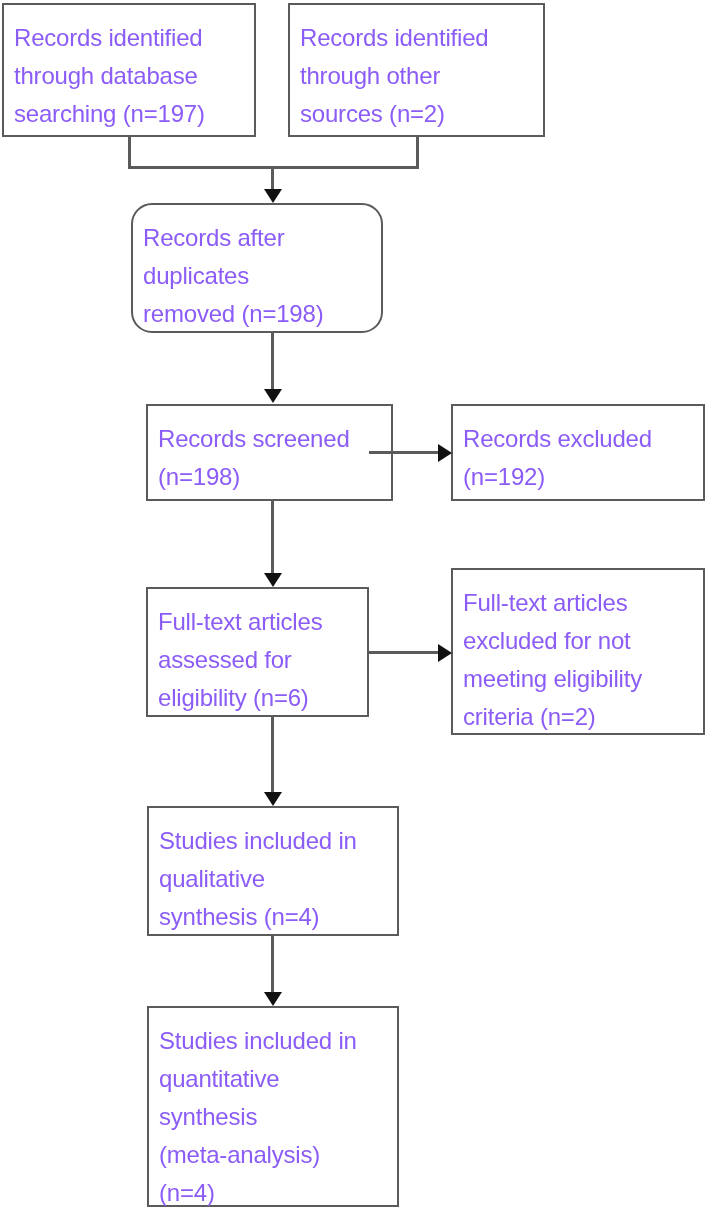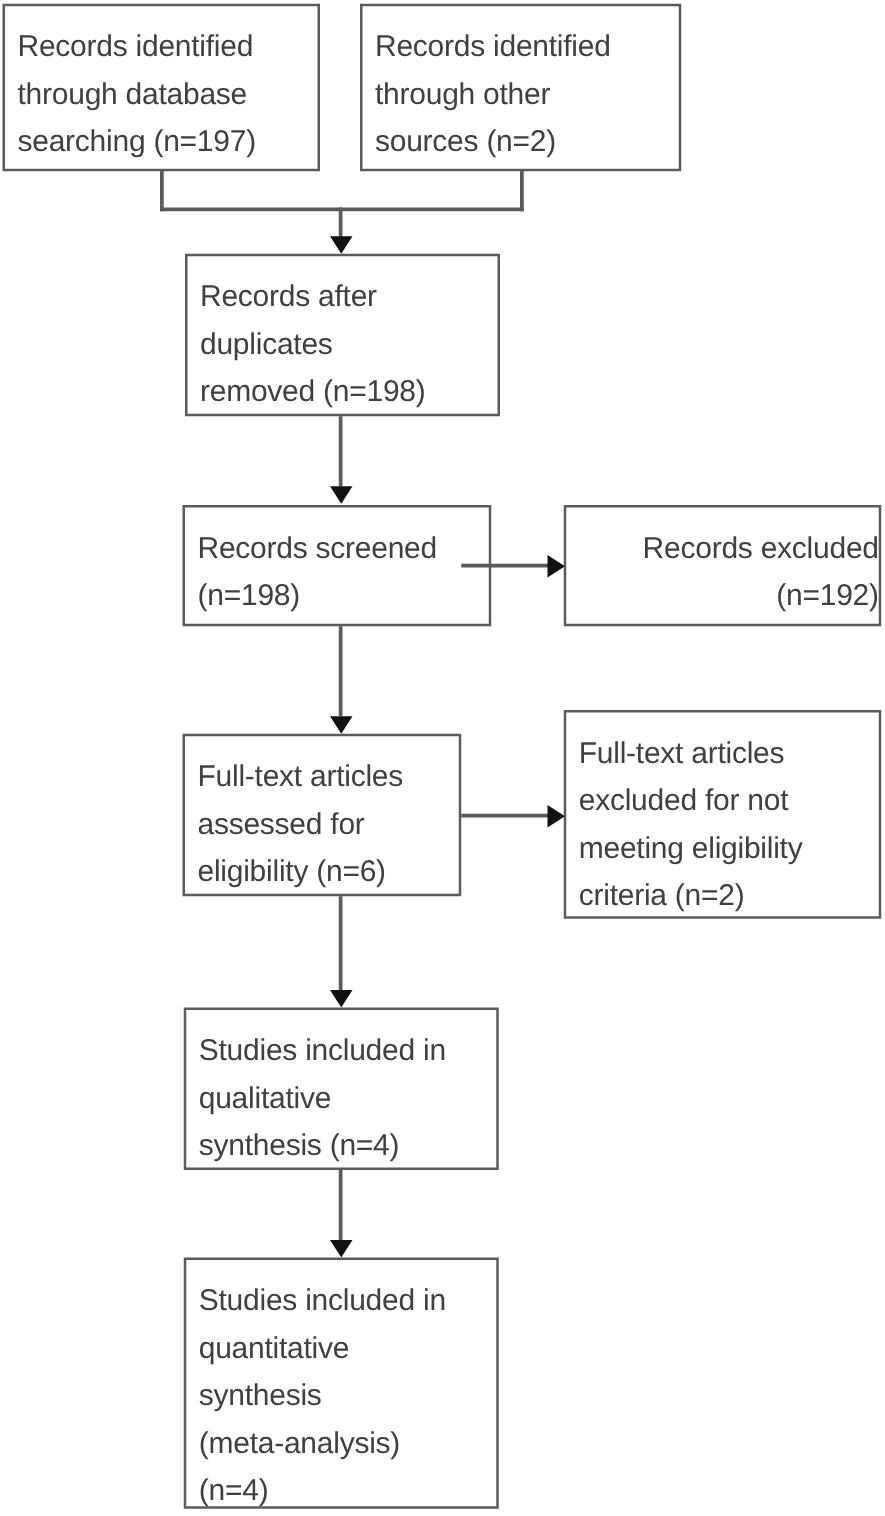--- a/index.html
+++ b/index.html
@@ -15,21 +15,21 @@
     width: 708px;
     height: 1213px;
     background: #ffffff;
     overflow: hidden;
   }
   .node {
     position: absolute;
     box-sizing: border-box;
     border: 2px solid #5b5b5b;
     background: #ffffff;
-    color: #404040;
+    color: #8b5cf6;
     font-size: 24px;
     line-height: 38px;
     padding: 14px 0 0 10px;
     white-space: pre-line;
     letter-spacing: -0.2px;
   }
   .edge {
     position: absolute;
     background: #5b5b5b;
   }
@@ -58,28 +58,28 @@
 <div id="diagram">
 
   <div class="node" style="left:2px; top:3px; width:254px; height:134px;">Records identified
 through database
 searching (n=197)</div>
 
   <div class="node" style="left:288px; top:3px; width:257px; height:134px;">Records identified
 through other
 sources (n=2)</div>
 
-  <div class="node" style="left:148px; top:203px; width:252px; height:130px;">Records after
+  <div class="node" style="left:131px; top:203px; width:252px; height:130px;border-radius:21px;">Records after
 duplicates
 removed (n=198)</div>
 
   <div class="node" style="left:146px; top:404px; width:247px; height:97px;">Records screened
 (n=198)</div>
 
-  <div class="node" style="left:451px; top:404px; width:254px; height:97px;text-align:right;">Records excluded
+  <div class="node" style="left:451px; top:404px; width:254px; height:97px;">Records excluded
 (n=192)</div>
 
   <div class="node" style="left:146px; top:587px; width:223px; height:130px;">Full-text articles
 assessed for
 eligibility (n=6)</div>
 
   <div class="node" style="left:451px; top:568px; width:254px; height:167px;">Full-text articles
 excluded for not
 meeting eligibility
 criteria (n=2)</div>

